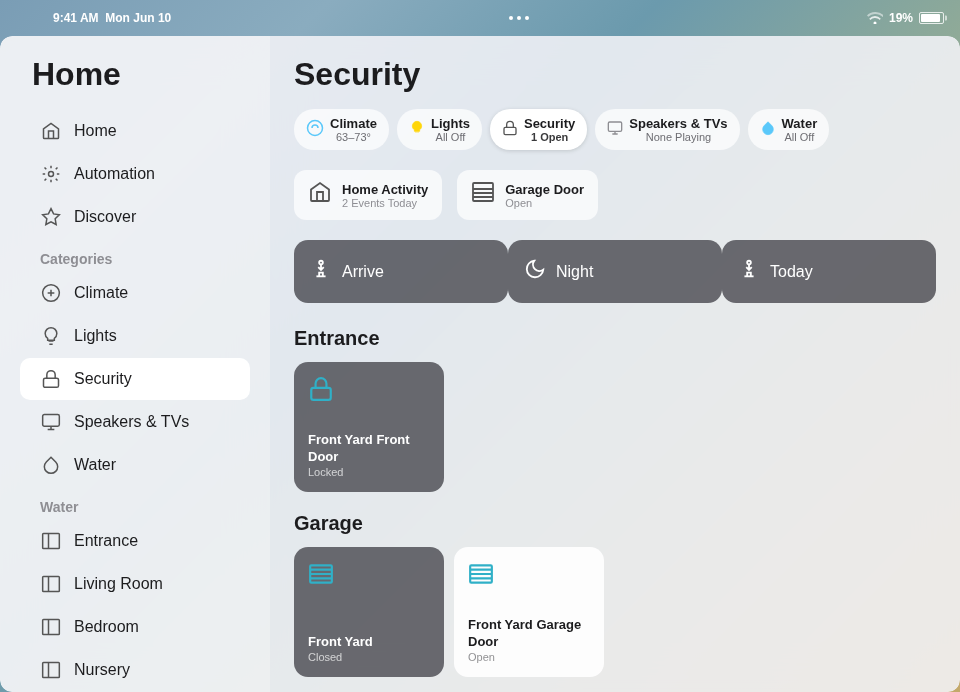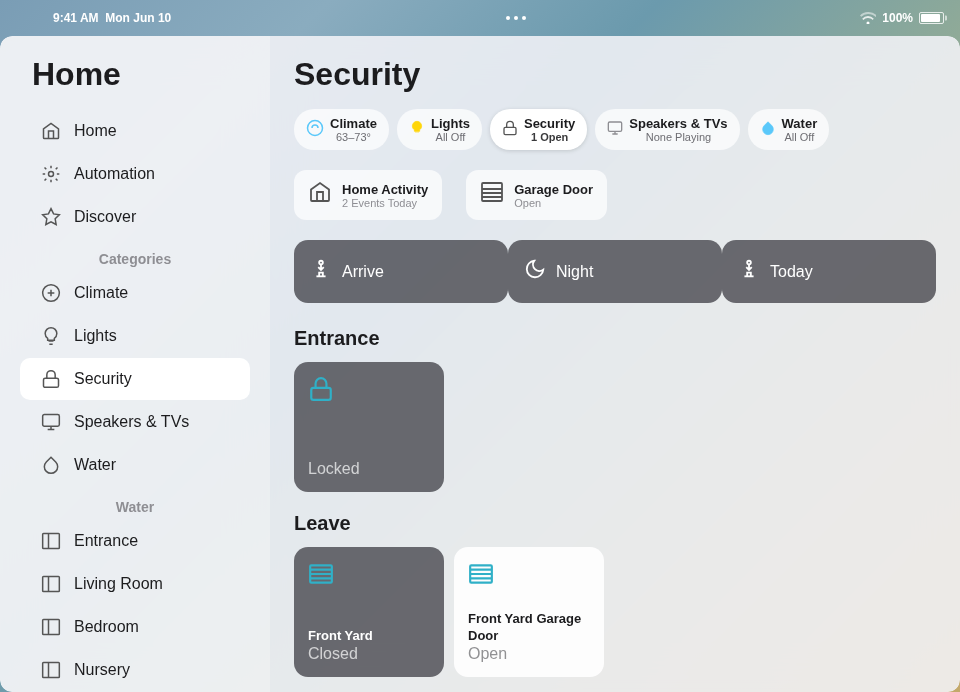--- a/index.html
+++ b/index.html
@@ -134,21 +134,20 @@
       font-size: 18px;
       color: #555;
     }
 
     .sidebar-section-label {
       font-size: 14px;
       font-weight: 600;
       color: #8e8e93;
       padding: 12px 28px 4px;
       text-transform: none;
-      text-align: center;
     }
 
     
     .main-content {
       flex: 1;
       background: rgba(242, 242, 247, 0.88);
       backdrop-filter: blur(20px);
       padding: 20px 24px;
       overflow-y: auto;
     }
@@ -203,21 +202,21 @@
       display: block;
     }
 
     .tab-label-sub.active-sub {
       color: #3a3a3c;
     }
 
     
     .summary-row {
       display: flex;
-      gap: 24px;
+      gap: 15px;
       margin-bottom: 20px;
     }
 
     .summary-card {
       display: flex;
       align-items: center;
       gap: 10px;
       background: rgba(255,255,255,0.7);
       border-radius: 12px;
       padding: 10px 14px;
@@ -302,21 +301,21 @@
       font-size: 24px;
     }
 
     .device-card-name {
       font-size: 13px;
       font-weight: 600;
       line-height: 1.3;
     }
 
     .device-card-status {
-      font-size: 16px;
+      font-size: 11px;
       opacity: 0.7;
     }
 
     .device-card.light-bg .device-card-status {
       color: #636366;
     }
 
     
     .lock-icon-teal {
       color: #30b0c7;
@@ -339,21 +338,21 @@
     <div class="status-dot"></div>
     <div class="status-dot"></div>
     <div class="status-dot"></div>
   </div>
   <div class="status-bar-right">
     <svg width="16" height="12" viewBox="0 0 16 12">
       <path d="M8 9.5a1.5 1.5 0 110 3 1.5 1.5 0 010-3z" fill="white"></path>
       <path d="M8 6c1.8 0 3.4.7 4.6 1.9l1.2-1.2A8 8 0 008 4a8 8 0 00-5.8 2.7l1.2 1.2A6 6 0 018 6z" fill="white" opacity="0.8"></path>
       <path d="M8 2c3 0 5.7 1.2 7.7 3.1L17 3.8A11.9 11.9 0 008 0C4.7 0 1.7 1.3 0 3.5l1.3 1.3A9.9 9.9 0 018 2z" fill="white" opacity="0.5"></path>
     </svg>
-    <span>100%</span>
+    <span>19%</span>
     <div class="battery-icon">
       <div class="battery-fill"></div>
       <div class="battery-tip"></div>
     </div>
   </div>
 </div>
 
 <div class="app-container">
 
   <div class="sidebar">
@@ -614,26 +613,27 @@
     <div class="section-title">Entrance</div>
     <div class="devices-grid">
       <div class="device-card">
         <div class="device-card-icon lock-icon-teal">
           <svg width="26" height="26" viewBox="0 0 24 24" fill="none" stroke="#30b0c7" stroke-width="2">
             <rect x="3" y="11" width="18" height="11" rx="2"></rect>
             <path d="M7 11V7a5 5 0 0110 0v4"></path>
           </svg>
         </div>
         <div>
+          <div class="device-card-name">Front Yard Front Door</div>
           <div class="device-card-status">Locked</div>
         </div>
       </div>
     </div>
 
-    <div class="section-title">Leave</div>
+    <div class="section-title">Garage</div>
     <div class="devices-grid">
       <div class="device-card">
         <div class="device-card-icon">
           <svg width="26" height="26" viewBox="0 0 24 24" fill="none" stroke="#30b0c7" stroke-width="2">
             <rect x="2" y="4" width="20" height="16" rx="1"></rect>
             <path d="M2 8h20M2 12h20M2 16h20"></path>
           </svg>
         </div>
         <div>
           <div class="device-card-name">Front Yard</div>

